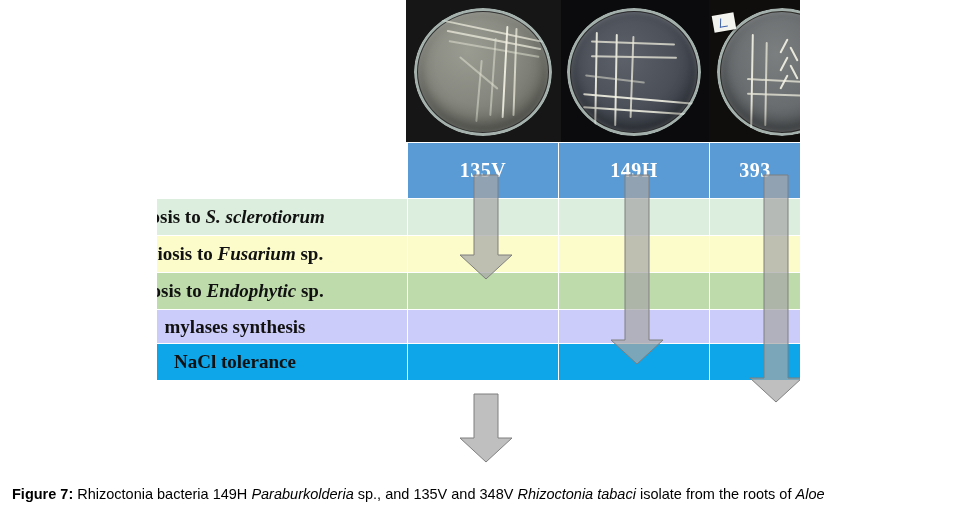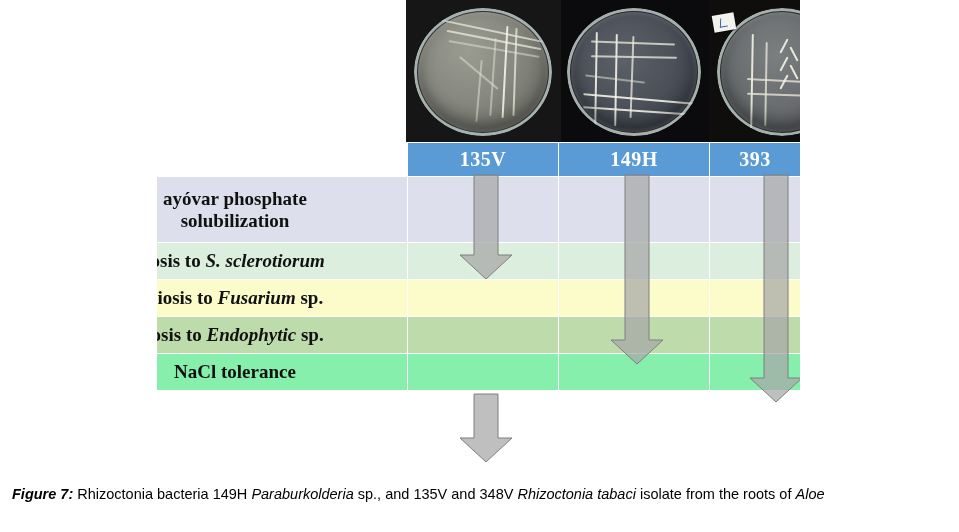--- a/index.html
+++ b/index.html
@@ -119,21 +119,21 @@
     width: 738px;
     border-collapse: collapse;
     table-layout: fixed;
   }
   table.traits col.lbl  { width: 345px; }
   table.traits col.dcol { width: 151px; }
   table.traits col.dcol3{ width: 91px; }
 
   table.traits th, table.traits td {
     border: 1.5px solid #ffffff;
-    padding: 5px;
+    padding: 16px;
   }
   thead th {
     background: #5b9bd5;
     color: #ffffff;
     font-family: "Liberation Serif", serif;
     font-weight: bold;
     font-size: 20px;
     height: 34px;
     text-align: center;
     letter-spacing: 0.5px;
@@ -152,21 +152,21 @@
     line-height: 1.12;
   }
   tbody td.cell { position: relative; }
 
   .r0 th, .r0 td { background: #fceddb; }
   .r1 th, .r1 td { background: #dde0ec; }
   .r2 th, .r2 td { background: #dceedd; }
   .r3 th, .r3 td { background: #fcfccb; }
   .r4 th, .r4 td { background: #bedcab; }
   .r5 th, .r5 td { background: #ccccfa; }
-  .r6 th, .r6 td { background: #86efac; }
+  .r6 th, .r6 td { background: #0ea5e9; }
 
   .r0 th, .r0 td { height: 39px; }
   .r1 th, .r1 td { height: 66px; }
   .r2 th, .r2 td { height: 37px; }
   .r3 th, .r3 td { height: 37px; }
   .r4 th, .r4 td { height: 37px; }
   .r5 th, .r5 td { height: 34px; }
   .r6 th, .r6 td { height: 37px; }
 
   em { }
@@ -188,21 +188,21 @@
     left: 12px;
     top: 484px;
     width: 936px;
     font-size: 14.5px;
     line-height: 20px;
     color: #000000;
     text-align: left;
     text-indent: 0;
   }
   .caption .line2 { display: block; text-align: center; }
-  .caption b { font-weight: bold; font-style: italic; }
+  .caption b { font-weight: bold; }
 </style>
 </head>
 <body>
 
 <div id="root">
 
   <div class="photo-strip">
 
     <div class="dish-cell c1">
       <div class="dish d1">
@@ -266,40 +266,40 @@
       </colgroup>
       <thead>
         <tr>
           <th class="corner"></th>
           <th>135V</th>
           <th>149H</th>
           <th>393</th>
         </tr>
       </thead>
       <tbody>
-        <tr class="r1">
-          <th class="rowlabel">ayóvar phosphate<br>solubilization</th>
-          <td class="cell"></td>
-          <td class="cell"></td>
-          <td class="cell"></td>
-        </tr>
         <tr class="r2">
           <th class="rowlabel">iosis to <em>S. sclerotiorum</em></th>
           <td class="cell"></td>
           <td class="cell"></td>
           <td class="cell"></td>
         </tr>
         <tr class="r3">
           <th class="rowlabel">biosis to <em>Fusarium</em> sp.</th>
           <td class="cell"></td>
           <td class="cell"></td>
           <td class="cell"></td>
         </tr>
         <tr class="r4">
           <th class="rowlabel">iosis to <em>Endophytic</em> sp.</th>
+          <td class="cell"></td>
+          <td class="cell"></td>
+          <td class="cell"></td>
+        </tr>
+        <tr class="r5">
+          <th class="rowlabel">mylases synthesis</th>
           <td class="cell"></td>
           <td class="cell"></td>
           <td class="cell"></td>
         </tr>
         <tr class="r6">
           <th class="rowlabel">NaCl tolerance</th>
           <td class="cell"></td>
           <td class="cell"></td>
           <td class="cell"></td>
         </tr>

